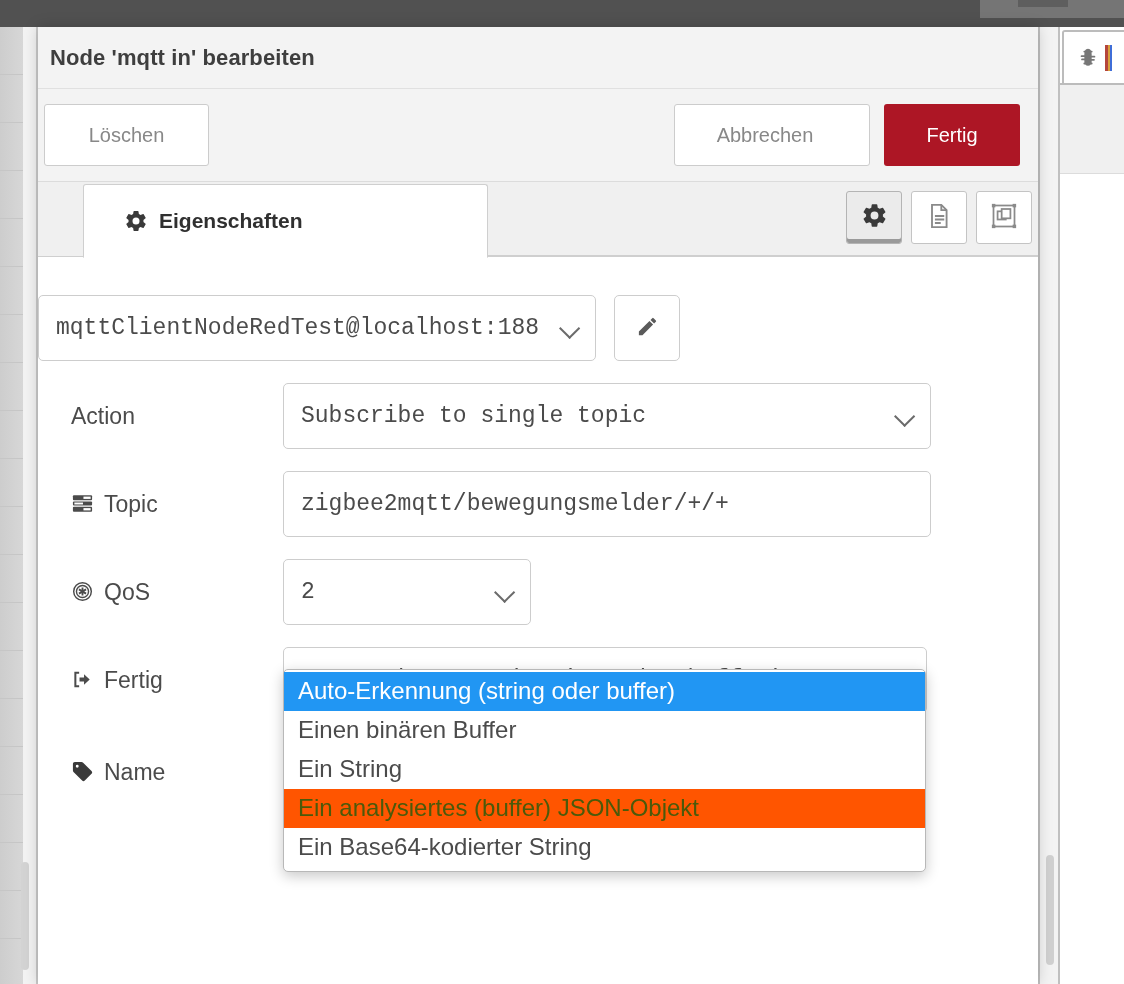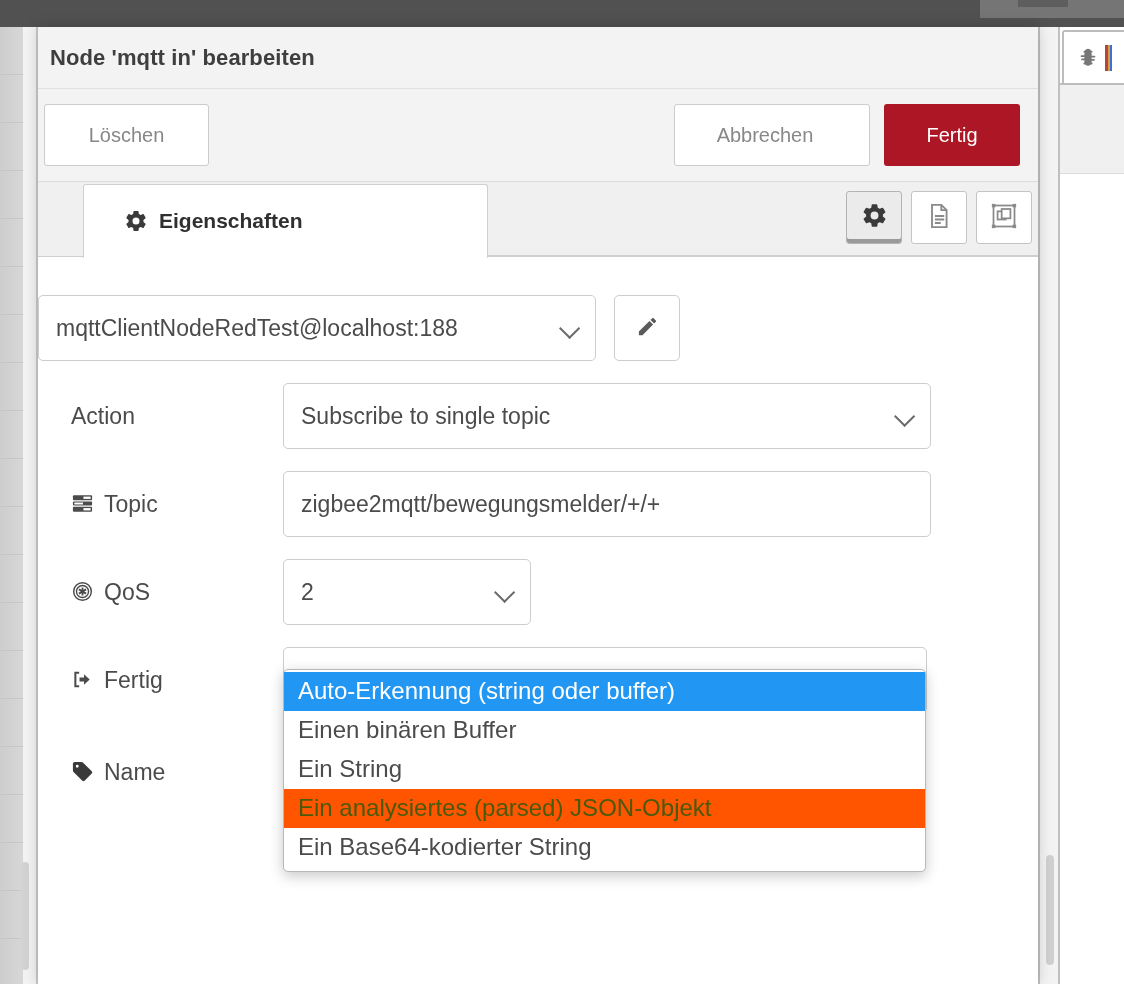--- a/index.html
+++ b/index.html
@@ -157,21 +157,21 @@
   .row { display: flex; align-items: flex-start; margin-bottom: 22px; }
   .row-label {
     width: 245px; flex: 0 0 245px; padding-left: 33px;
     display: flex; align-items: center; gap: 9px;
     font-size: 23px; color: #4b4b4b; height: 66px;
   }
   .row-label.noicon { padding-left: 33px; }
   .lbl-icon { width: 24px; height: 24px; flex: 0 0 24px; display: block; }
 
   .field {
-    font-family: Liberation Sans, sans-serif;
+    font-family: Liberation Mono, monospace;
     font-size: 23px; color: #4b4b4b;
     background: #ffffff; border: 1px solid #cdcdcd; border-radius: 5px;
     height: 66px; display: flex; align-items: center;
     padding: 0 14px 0 17px; position: relative;
   }
   .field.select::after {
     content: ""; position: absolute; right: 20px; top: 27px;
     width: 13px; height: 13px;
     border-right: 2px solid #6b6b6b; border-bottom: 2px solid #6b6b6b;
     transform: rotate(45deg) translateY(-3px);
@@ -400,19 +400,19 @@
             </svg>
           </span>
           <span>Name</span>
         </div>
       </div>
 
       <div class="dropdown">
         <div class="dd-item selected">Auto-Erkennung (string oder buffer)</div>
         <div class="dd-item">Einen binären Buffer</div>
         <div class="dd-item">Ein String</div>
-        <div class="dd-item hover">Ein analysiertes (parsed) JSON-Objekt</div>
+        <div class="dd-item hover">Ein analysiertes (buffer) JSON-Objekt</div>
         <div class="dd-item">Ein Base64-kodierter String</div>
       </div>
 
     </div>
   </div>
 </div>
 
 </body></html>

